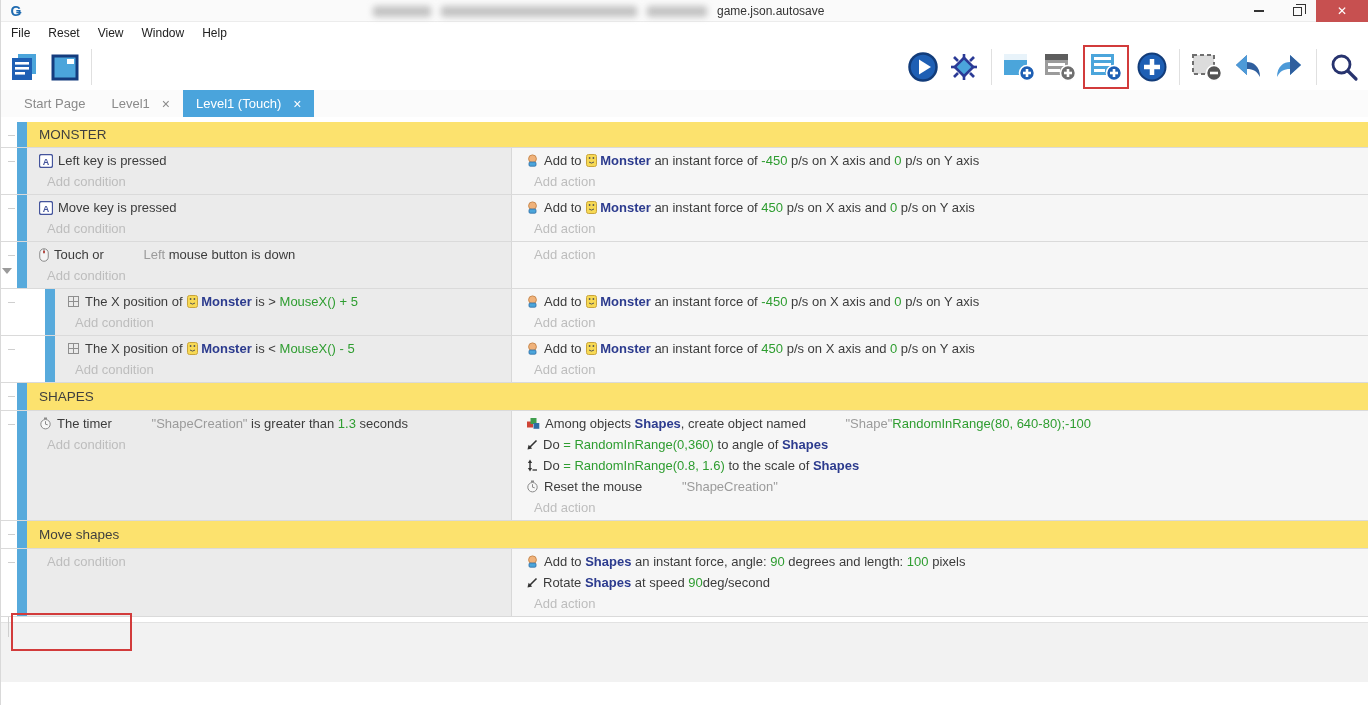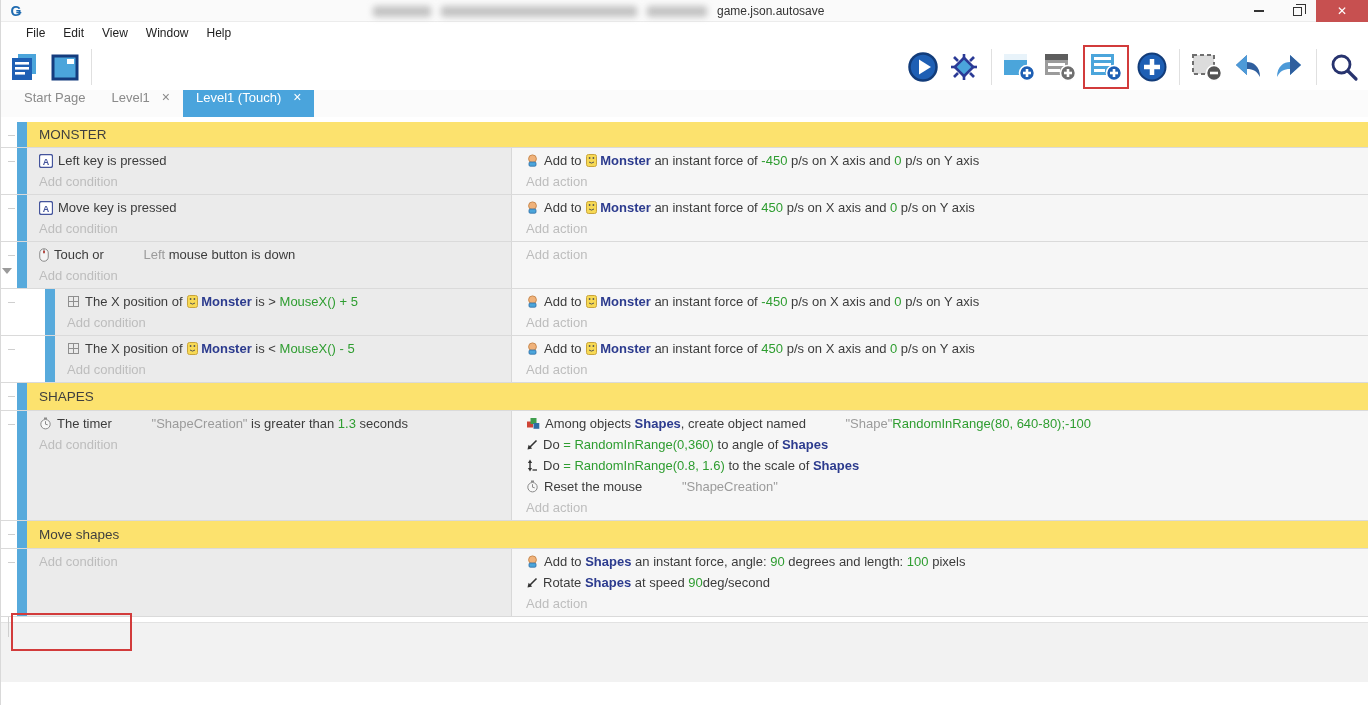--- a/index.html
+++ b/index.html
@@ -13,34 +13,34 @@
   .blur-block { height:11px; background:#c3c3c3; filter:blur(3px); border-radius:2px; }
   .title-text { font-size:12px; color:#333; line-height:12px; }
   .win-controls { position:absolute; right:0; top:0; height:22px; display:flex; }
   .win-btn { width:38px; height:22px; display:flex; align-items:center; justify-content:center; }
   .glyph-min { width:10px; height:2px; background:#333; }
   .glyph-restore { width:9px; height:9px; border:1px solid #333; position:relative; background:#fafafa; }
   .glyph-restore::before { content:""; position:absolute; left:2px; top:-4px; width:9px; height:9px; border:1px solid #333; border-left:none; border-bottom:none; }
   .win-btn.close { width:52px; background:#c75050; color:#fff; font-size:12px; }
 
   
-  .menubar { height:22px; background:#fff; display:flex; align-items:center; padding-left:16px; }
+  .menubar { height:22px; background:#fff; display:flex; align-items:center; padding-left:1px; }
   .menu-item { font-size:12px; color:#222; padding:3px 9px; }
 
   
   .toolbar { height:46px; background:#fff; display:flex; align-items:center; padding:0 6px; position:relative; }
   .tb-left { display:flex; align-items:center; gap:4px; }
   .tb-right { margin-left:auto; display:flex; align-items:center; gap:5px; }
   .tb-btn { width:36px; height:38px; display:flex; align-items:center; justify-content:center; background:transparent; border:none; }
   .tb-sep { width:1px; height:36px; background:#e0e0e0; margin:0 4px; }
   .tb-highlight { border:2px solid #d23b3b; padding:1px 3px; display:flex; align-items:center; justify-content:center; }
 
   
   .tabbar { height:27px; background:#fbfbfb; display:flex; align-items:stretch; padding-left:10px; }
-  .tab { display:flex; align-items:flex-start; gap:12px; padding:0 13px; font-size:13px; color:#8a8a8a; }
+  .tab { display:flex; align-items:center; gap:12px; padding:0 13px; font-size:13px; color:#8a8a8a; }
   .tab .tab-close { font-size:14px; color:#8a8a8a; line-height:14px; }
   .tab.active { background:#4aa4dc; color:#fff; }
   .tab.active .tab-close { color:#fff; }
 
   
   .sheet { position:relative; height:588px; background:#fff; padding-top:5px; overflow:hidden; }
   .tree-vline { position:absolute; width:1px; background:#cfcfcf; left:7px; z-index:0; }
   .tree-arrow { position:absolute; left:1px; width:0; height:0; border-left:5px solid transparent; border-right:5px solid transparent; border-top:6px solid #9a9a9a; z-index:2; }
   .row { display:flex; position:relative; border-bottom:1px solid #dadada; background:#3b82f6; z-index:1; }
   .row::before { content:""; position:absolute; left:7px; top:13px; width:7px; height:1px; background:#cfcfcf; }
@@ -50,21 +50,21 @@
   .ghead { flex:1; background:#fce26e; display:flex; align-items:center; padding-left:12px; }
   .ghead span { font-size:13.5px; color:#3f3f3f; }
   .cond { flex:none; background:#ebebeb; padding:2px 0 2px 12px; overflow:hidden; }
   .acts { flex:1; background:#f6f6f6; border-left:1px solid #d8d8d8; padding:2px 0 2px 14px; overflow:hidden; }
   .line { display:flex; align-items:center; font-size:13px; line-height:21px; height:21px; color:#3c3c3c; white-space:pre; }
   .line .ricon { display:inline-flex; align-items:center; margin-right:5px; flex:none; }
   .line .in-icon { display:inline-flex; align-items:center; margin:0 3px 0 1px; flex:none; }
   .seg-object { color:#2c3b8e; font-weight:bold; }
   .seg-param  { color:#2e9d30; }
   .seg-literal{ color:#9b9b9b;margin-left:36px; }
-  .add-link { font-size:13px; line-height:21px; height:21px; color:#bdbdbd; white-space:pre; }
+  .add-link { font-size:13px; line-height:21px; height:21px; color:#bdbdbd; white-space:pre;margin-left:8px; }
   .annotation-box { position:absolute; border:2px solid #d23b3b; z-index:3; }
   .bottom-filler { height:60px; background:#f2f2f2; border-top:1px solid #e2e2e2; margin-top:5px; }
   .subline { position:absolute; width:1px; background:#cfcfcf; left:36px; z-index:0; }
 </style>
 </head>
 <body>
 
 <div class="titlebar">
   <div class="app-logo">Ǥ</div>
   <div class="title-center">
@@ -81,21 +81,21 @@
         <span class="glyph-restore"></span>
       </div>
     <div class="win-btn close">
         <span>✕</span>
       </div>
   </div>
 </div>
 
 <div class="menubar">
   <span class="menu-item">File</span>
-  <span class="menu-item">Edit</span>
+  <span class="menu-item">Reset</span>
   <span class="menu-item">View</span>
   <span class="menu-item">Window</span>
   <span class="menu-item">Help</span>
 </div>
 
 <div class="toolbar">
   <div class="tb-left">
     <button class="tb-btn">
         <span style="display:flex">
           <svg width="30" height="30" viewBox="0 0 30 30">

